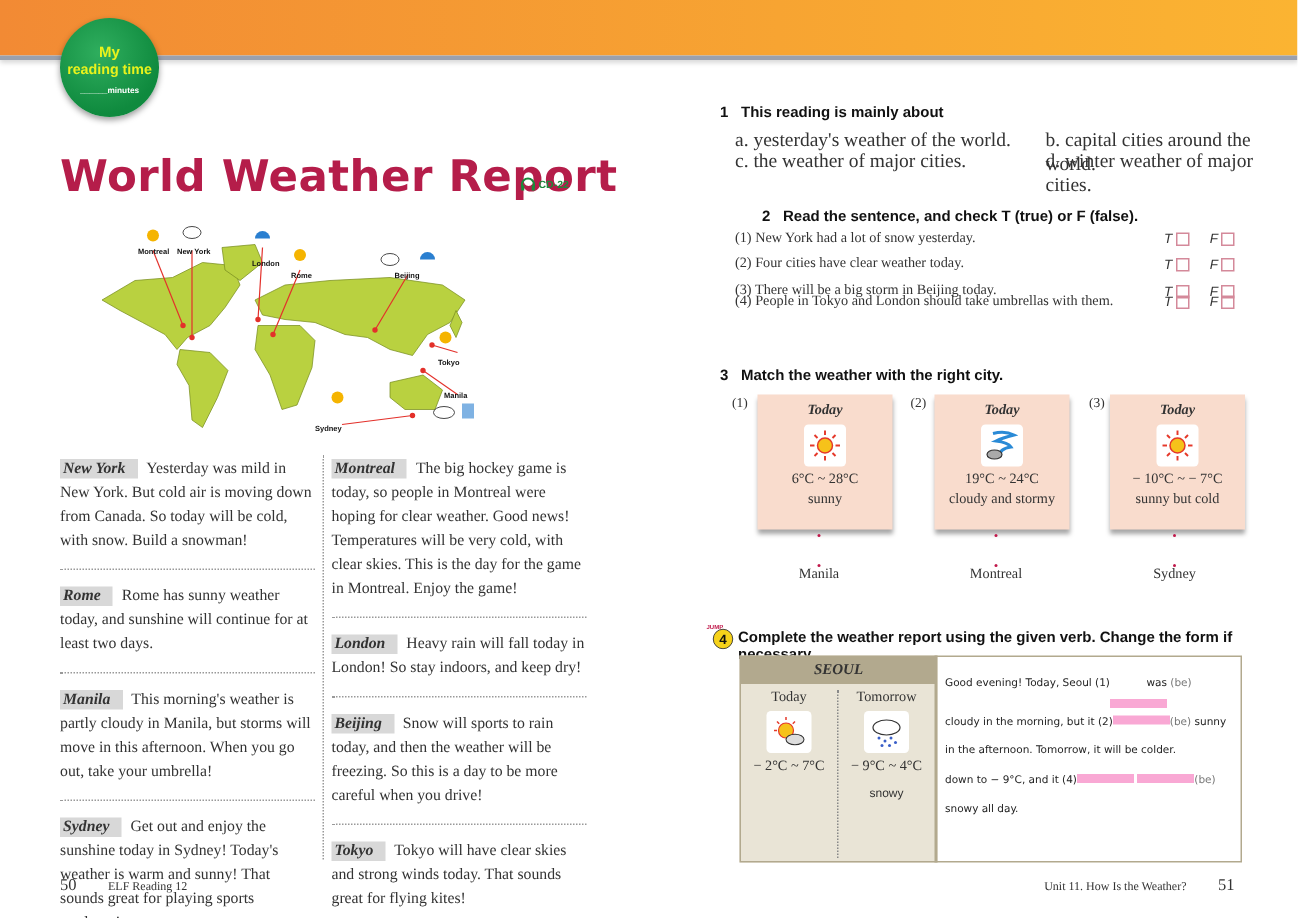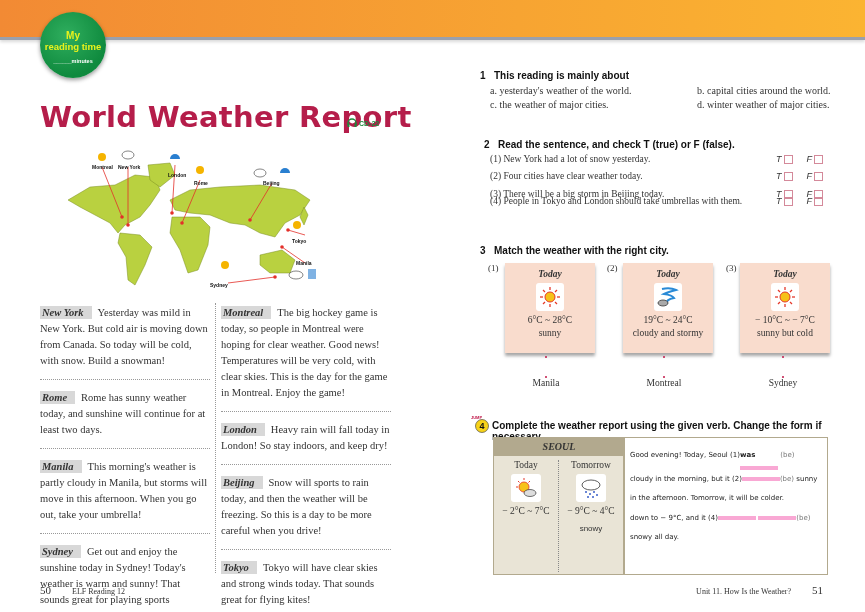--- a/index.html
+++ b/index.html
@@ -16,39 +16,39 @@
 .col1{left:40px;top:305px;width:170px}
 .col2{left:221px;top:305px;width:170px}
 .vdiv{position:absolute;left:215px;top:303px;height:270px;border-left:1px dotted #999}
 .para{margin-bottom:10px;padding-bottom:10px;border-bottom:1px dotted #999}
 .para.last{border-bottom:none}
 .city{display:inline-block;background:#d8d8d8;font-weight:bold;font-style:italic;padding:0 8px 0 2px;margin-right:6px;line-height:13px}
 .foot{position:absolute;top:584px;font-family:Liberation Serif, serif;font-size:8px;color:#333;display:flex;align-items:baseline;gap:21px}
 .foot .pn{font-size:11px}
 .q{position:absolute;font-family:"Liberation Sans",sans-serif;font-size:10px;font-weight:bold;color:#111}
 .q .n{display:inline-block;width:14px}
-.opt{position:absolute;font-size:10px;color:#333}
+.opt{position:absolute;font-size:13px;color:#333}
 .tf-row{position:absolute;left:490px;font-size:9.5px;color:#333;width:345px}
 .tf{position:absolute;right:12px;top:0;font-family:"Liberation Sans",sans-serif;font-size:9px;display:flex;gap:14px}
 .tf span{display:flex;align-items:center;gap:2px}
 .box{display:inline-block;width:9px;height:9px;border:1px solid #d4899a}
 .card{position:absolute;top:263px;width:90px;height:90px;background:#f9dccd;box-shadow:0 3px 3px rgba(0,0,0,.35);text-align:center;font-size:9.5px;color:#333}
 .card .today{font-style:italic;font-weight:bold;margin-top:6px}
 .card .ic{width:28px;height:28px;background:#fff;margin:4px auto 3px;border-radius:3px;display:flex;align-items:center;justify-content:center}
 .card .lbl{line-height:13px}
 .numlbl{position:absolute;top:263px;font-size:9px;color:#333}
 .dot{position:absolute;width:2px;height:2px;background:#c0184a;border-radius:1px}
 .citylbl{position:absolute;top:378px;font-size:9.5px;color:#333;text-align:center;width:60px}
 .seoul{position:absolute;left:493px;top:437px;width:132px;height:138px;background:#e9e4d6;border:1px solid #b2a98e}
 .seoul .hd{height:18px;background:#b2a98e;text-align:center;font-style:italic;font-weight:bold;font-size:10px;line-height:18px;color:#333}
 .seoul .c{position:absolute;top:22px;width:64px;text-align:center;font-size:9.5px;color:#333}
 .seoul .ic{width:30px;height:28px;background:#fff;margin:4px auto;border-radius:3px;display:flex;align-items:center;justify-content:center}
 .seoul .desc{font-family:"Liberation Sans",sans-serif;font-size:8px;line-height:13px;margin-top:6px}
 .report{position:absolute;left:623px;top:437px;width:205px;height:138px;border:1px solid #b2a98e;padding:8px 6px;font-family:"DejaVu Sans",sans-serif;font-size:7px;color:#222;line-height:19.5px}
-.report .blank{display:inline-block;border-bottom:4px solid #f9a8d4;min-width:38px;text-align:left;font-weight:bold}
+.report .blank{display:inline-block;border-bottom:6px solid #f9a8d4;min-width:38px;text-align:right;font-weight:normal}
 .report .v{color:#777}
 .jump{position:absolute;left:470px;top:413px;width:20px;height:20px}
 </style>
 </head>
 <body>
 
 <div class="topbar"></div>
 <div class="badge">
   <div class="l1">My</div>
   <div class="l2">reading time</div>
@@ -144,21 +144,21 @@
     <span>Unit 11. How Is the Weather?</span>
     <span class="pn">51</span>
   </div>
 
 <div class="q" style="left:480px;top:70px"><span class="n">1</span><span>This reading is mainly about</span></div>
 <div class="opt" style="left:490px;top:85px">a. yesterday's weather of the world.</div>
 <div class="opt" style="left:697px;top:85px">b. capital cities around the world.</div>
 <div class="opt" style="left:490px;top:99px">c. the weather of major cities.</div>
 <div class="opt" style="left:697px;top:99px">d. winter weather of major cities.</div>
 
-<div class="q" style="left:484px;top:139px"><span class="n">2</span><span>Read the sentence, and check T (true) or F (false).</span></div>
+<div class="q" style="left:508px;top:139px"><span class="n">2</span><span>Read the sentence, and check T (true) or F (false).</span></div>
 <div class="tf-row" style="top:154px"><span>(1) New York had a lot of snow yesterday.</span><div class="tf">
       <span>
         <i>T</i>
         <span class="box"></span>
       </span>
       <span>
         <i>F</i>
         <span class="box"></span>
       </span>
     </div></div>

